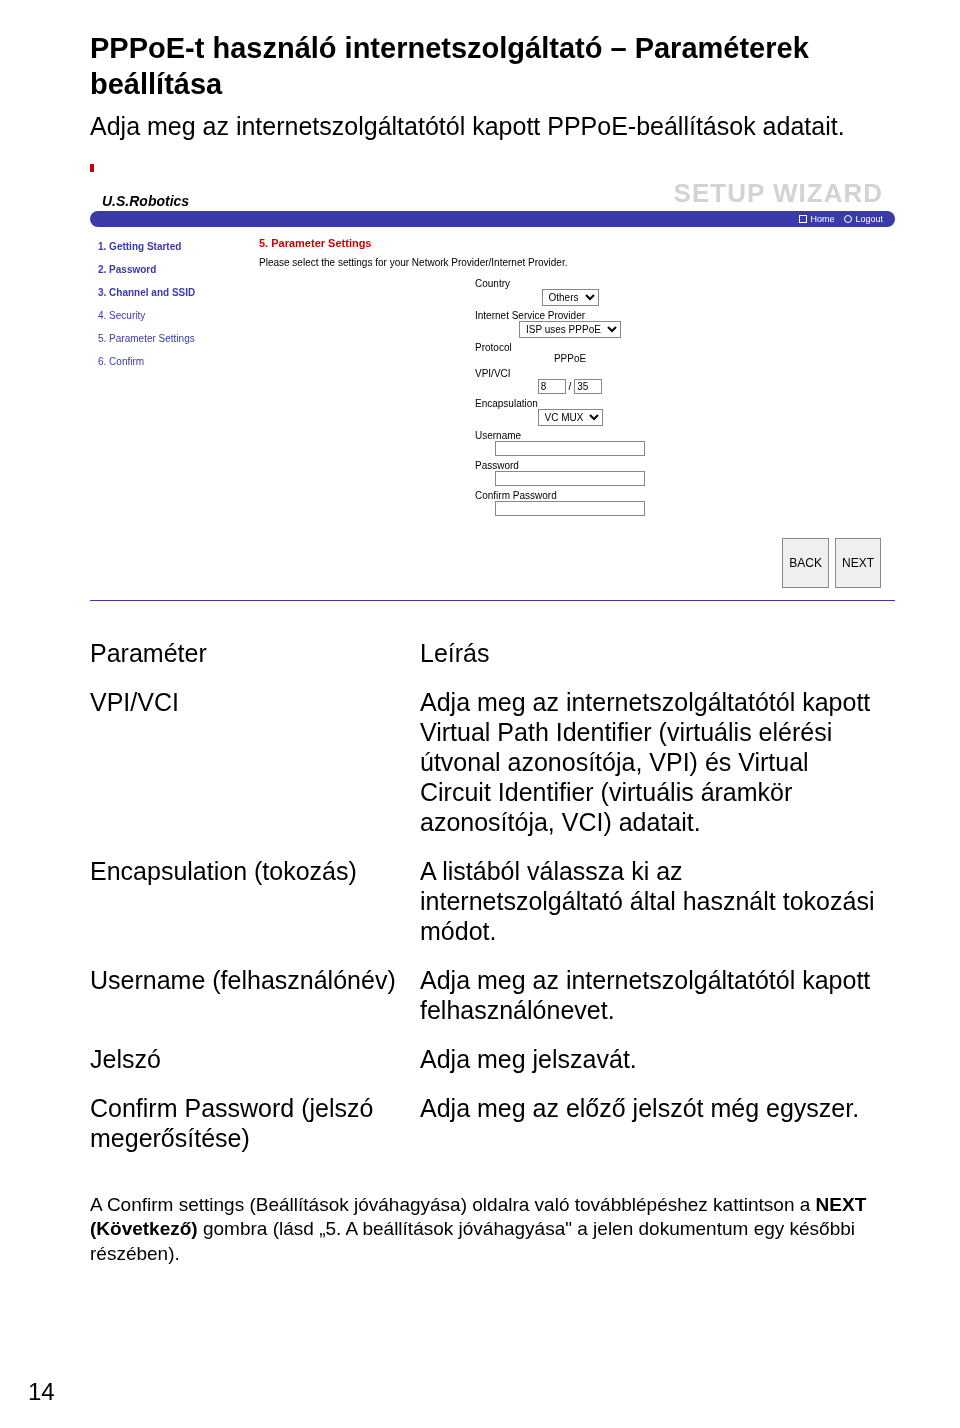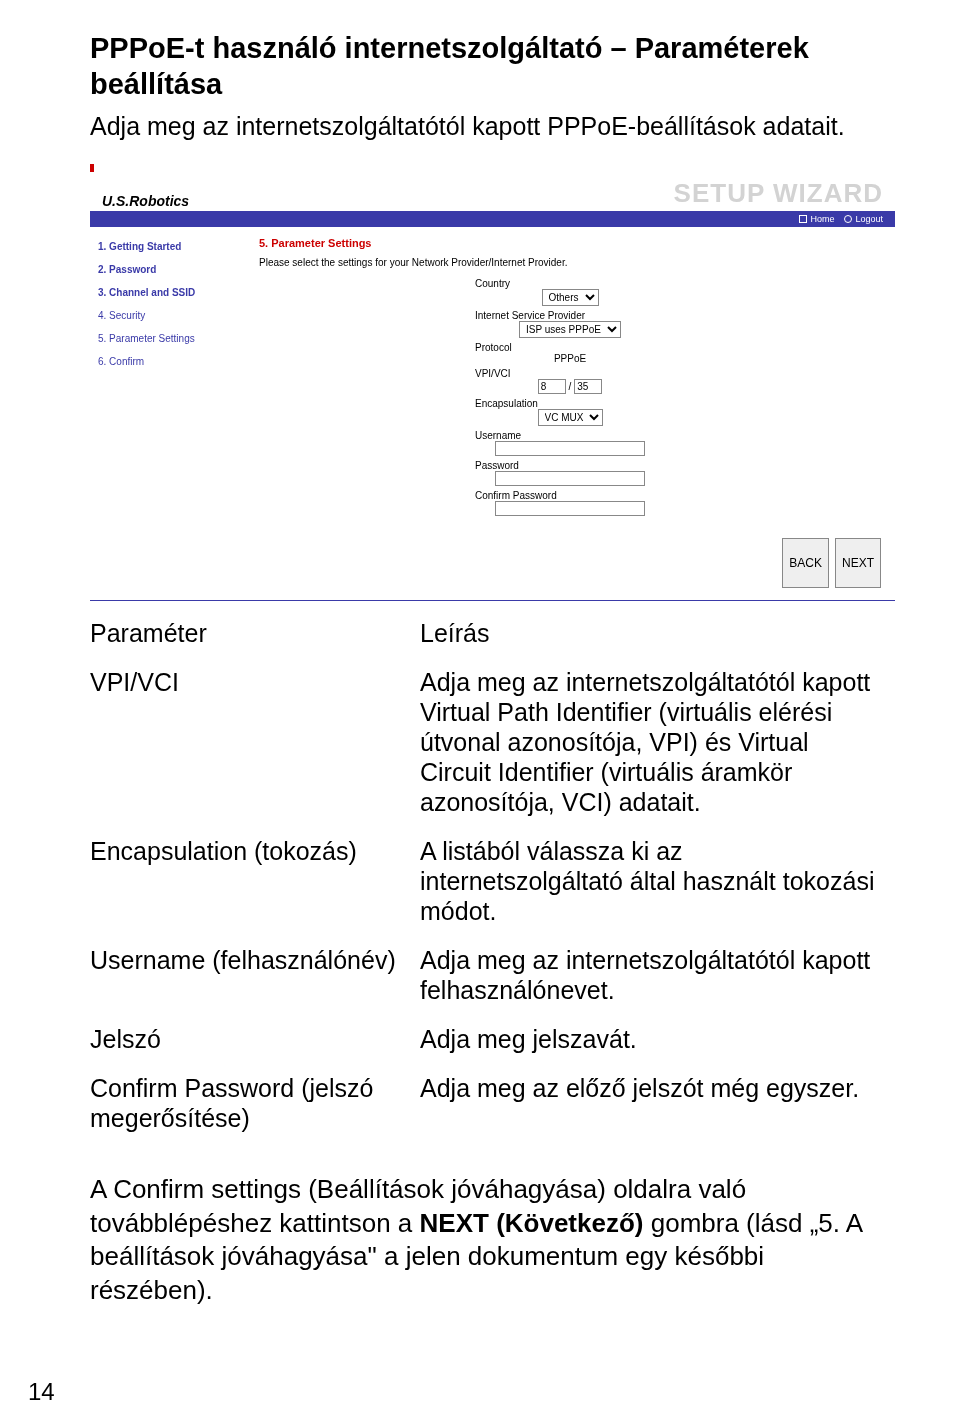--- a/index.html
+++ b/index.html
@@ -25,21 +25,21 @@
     line-height: 1.25;
     margin-bottom: 22px;
   }
   
   .shot {
     width: 805px;
     background: #fff;
     font-family: Verdana, Arial, sans-serif;
     font-size: 10px;
     border-bottom: 1px solid #3a3aa8;
-    margin-bottom: 12px;
+    margin-bottom: 32px;
   }
   .shot .redbar {
     height: 8px;
     background: #cc0000;
     width: 4px;
   }
   .shot .topbar {
     display: flex;
     justify-content: space-between;
     align-items: flex-end;
@@ -50,20 +50,21 @@
   .shot .home-logout {
     background: #3a3aa8;
     height: 16px;
     display: flex;
     justify-content: flex-end;
     align-items: center;
     color: #fff;
     font-size: 9px;
     gap: 10px;
     padding-right: 12px;
+    border-radius: 8px;
   }
   .shot .home-logout span { display: inline-flex; align-items: center; gap: 3px; }
   .shot .body {
     display: flex;
     min-height: 300px;
   }
   .shot .sidebar {
     width: 155px;
     padding: 14px 8px;
     color: #3a3aa8;
@@ -128,21 +129,21 @@
     border-collapse: collapse;
     margin-bottom: 26px;
   }
   .param-table td {
     vertical-align: top;
     padding: 5px 8px 14px 0;
     line-height: 1.2;
   }
   .param-table td.col1 { width: 330px; }
   .outro {
-    font-size: 26px;
+    font-size: 19px;
     line-height: 1.3;
   }
   .outro .bold { font-weight: bold; }
   .pagenum {
     position: absolute;
     left: 28px;
     bottom: 22px;
     font-size: 24px;
   }
   .icon-sq { display:inline-block; width:8px; height:8px; border:1px solid #fff; }

